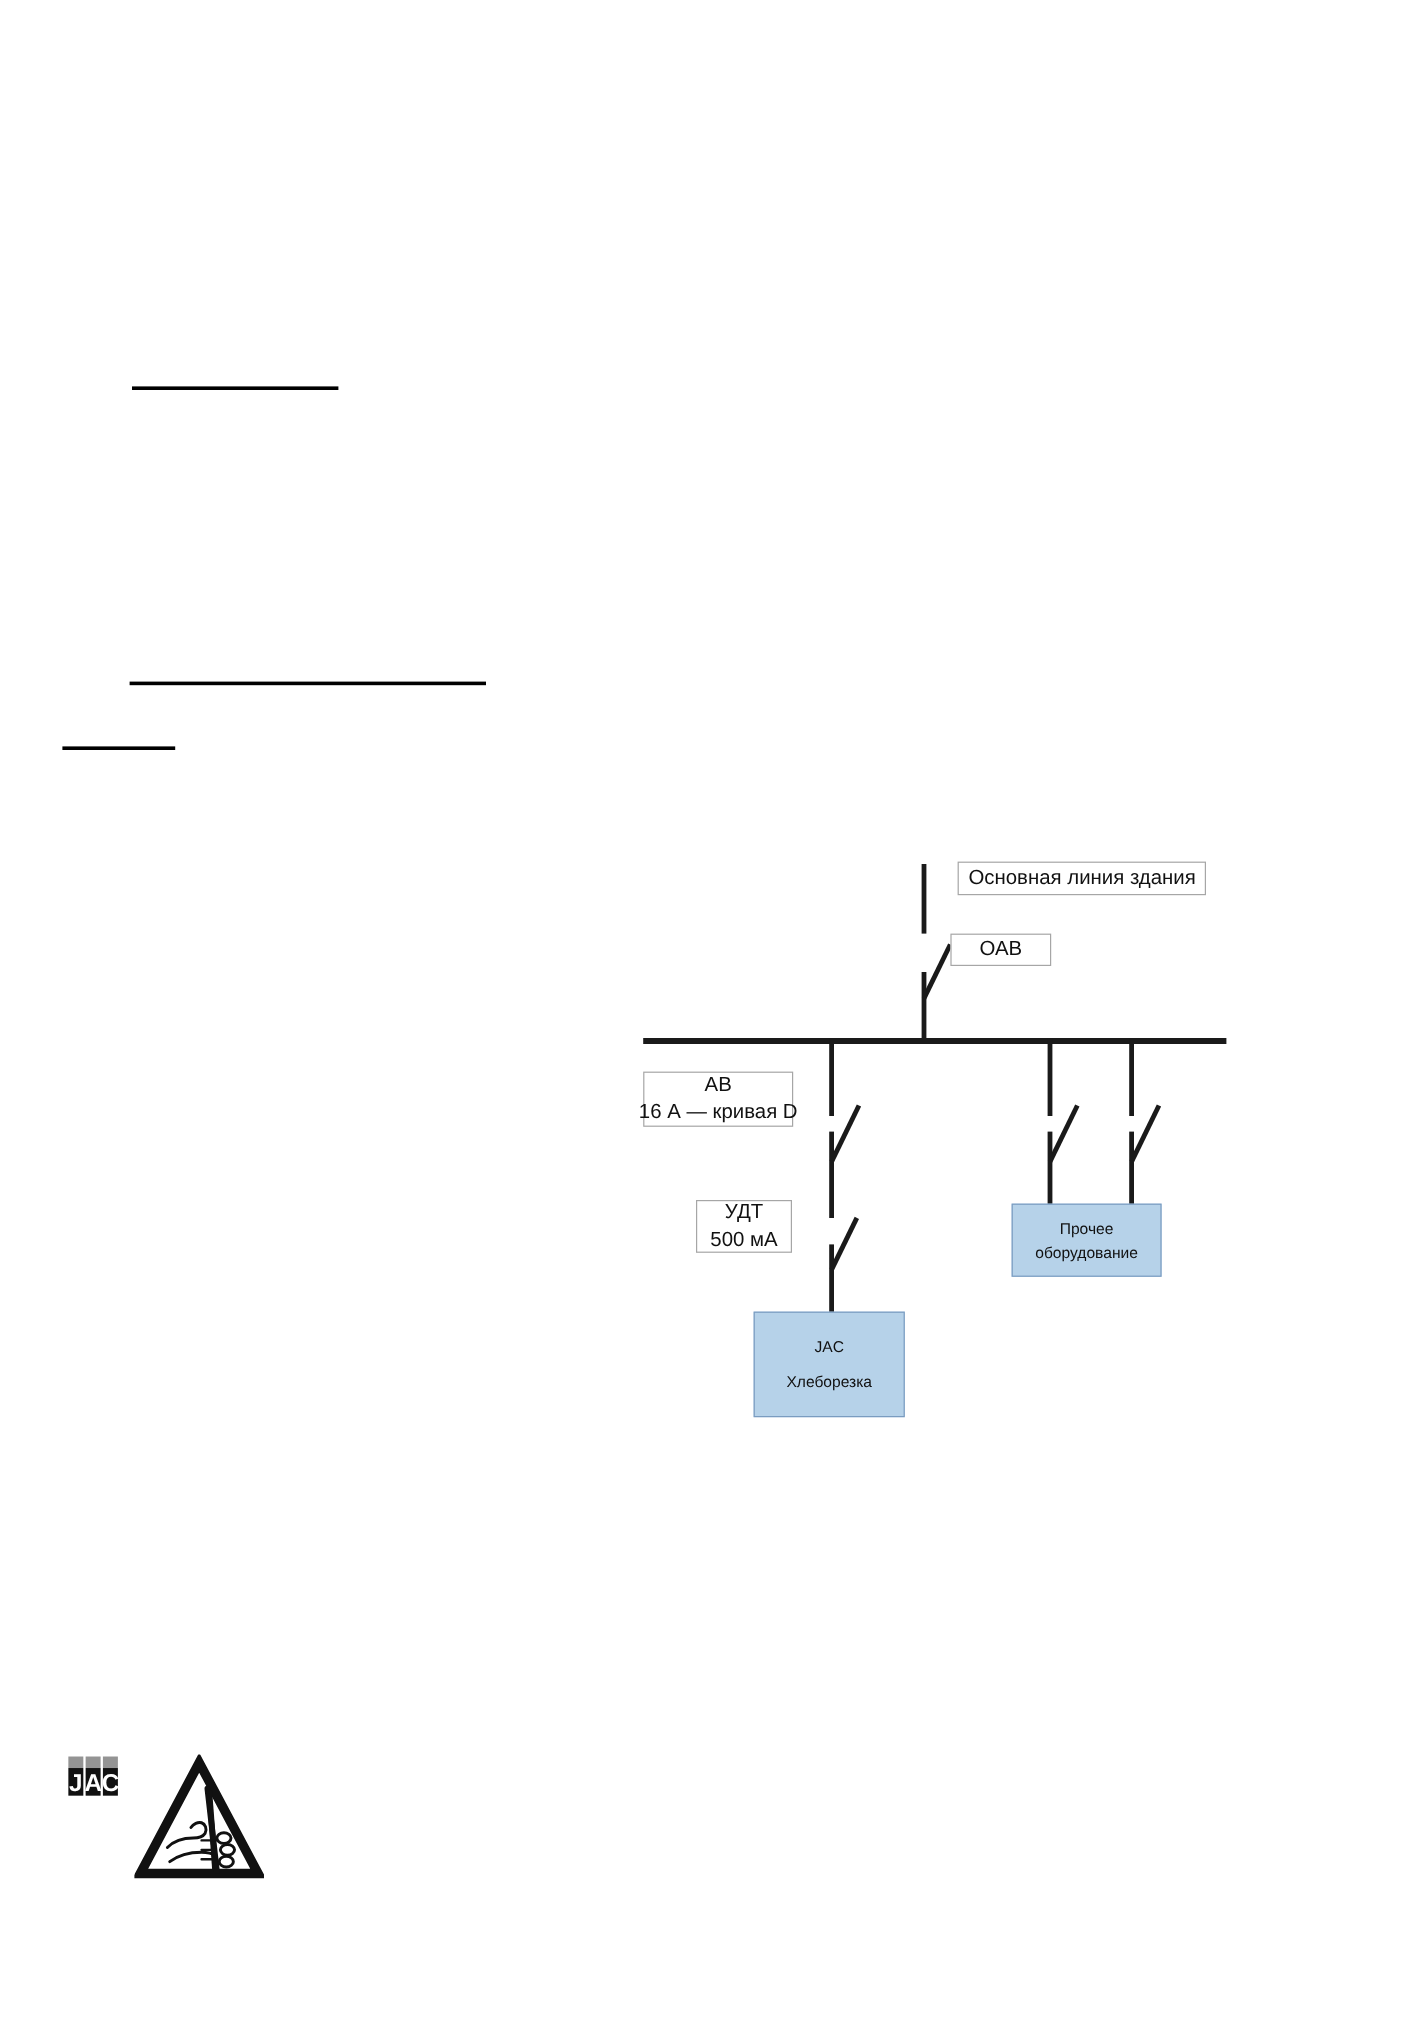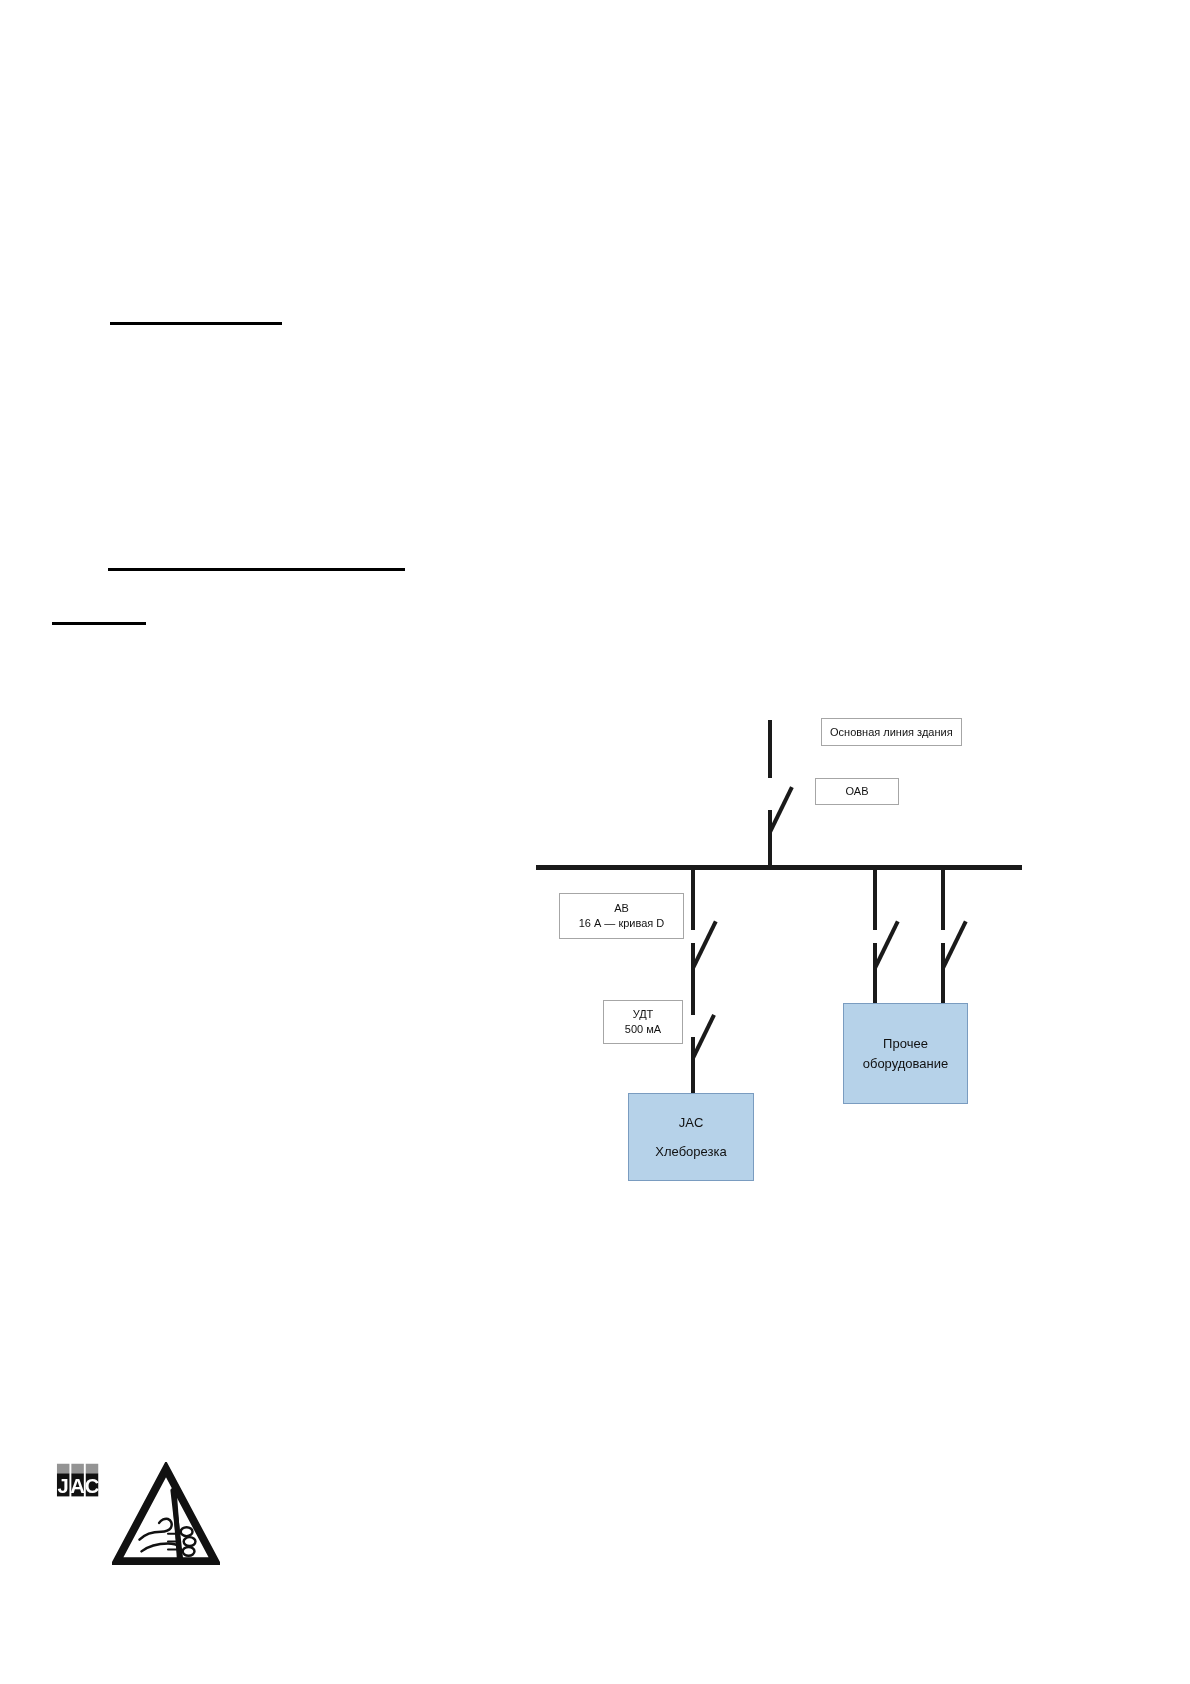--- a/index.html
+++ b/index.html
@@ -50,27 +50,26 @@
 
   .label-box {
     position: absolute;
     border: 1px solid #a6a6a6;
     background: #ffffff;
     box-sizing: border-box;
     display: flex;
     flex-direction: column;
     align-items: center;
     justify-content: center;
-    font-size: 11px;
+    font-size: 17px;
     line-height: 1.35;
     color: #111111;
     text-align: center;
     padding: 3px 8px;
     white-space: nowrap;
-    margin-left: 23px;
   }
 
   .dev-box {
     position: absolute;
     border: 1px solid #7a9cc0;
     background: #b6d2e9;
     box-sizing: border-box;
     display: flex;
     flex-direction: column;
     align-items: center;
@@ -156,21 +155,21 @@
     </div>
 
     <div class="wire wire-v" style="left:373px; top:175px; height:65px;"></div>
     <div class="sw" style="left:373px; top:226px; height:52px; transform: rotate(26deg); transform-origin: bottom center;"></div>
     <div class="wire wire-v" style="left:373px; top:253px; height:62px;"></div>
 
     <div class="wire wire-v" style="left:441px; top:175px; height:65px;"></div>
     <div class="sw" style="left:441px; top:226px; height:52px; transform: rotate(26deg); transform-origin: bottom center;"></div>
     <div class="wire wire-v" style="left:441px; top:253px; height:62px;"></div>
 
-    <div class="dev-box" style="left:343px; top:313px; width:125px; height:101px;">
+    <div class="dev-box" style="left:343px; top:313px; width:125px; height:61px;">
       <span class="ln">Прочее</span>
       <span class="ln">оборудование</span>
     </div>
 
   </div>
 
   <div id="footer">
 
     <svg id="jac-logo" viewBox="0 0 50 50" xmlns="http://www.w3.org/2000/svg" style="position:absolute; left:6px; top:8px; width:48px; height:48px;">
 

